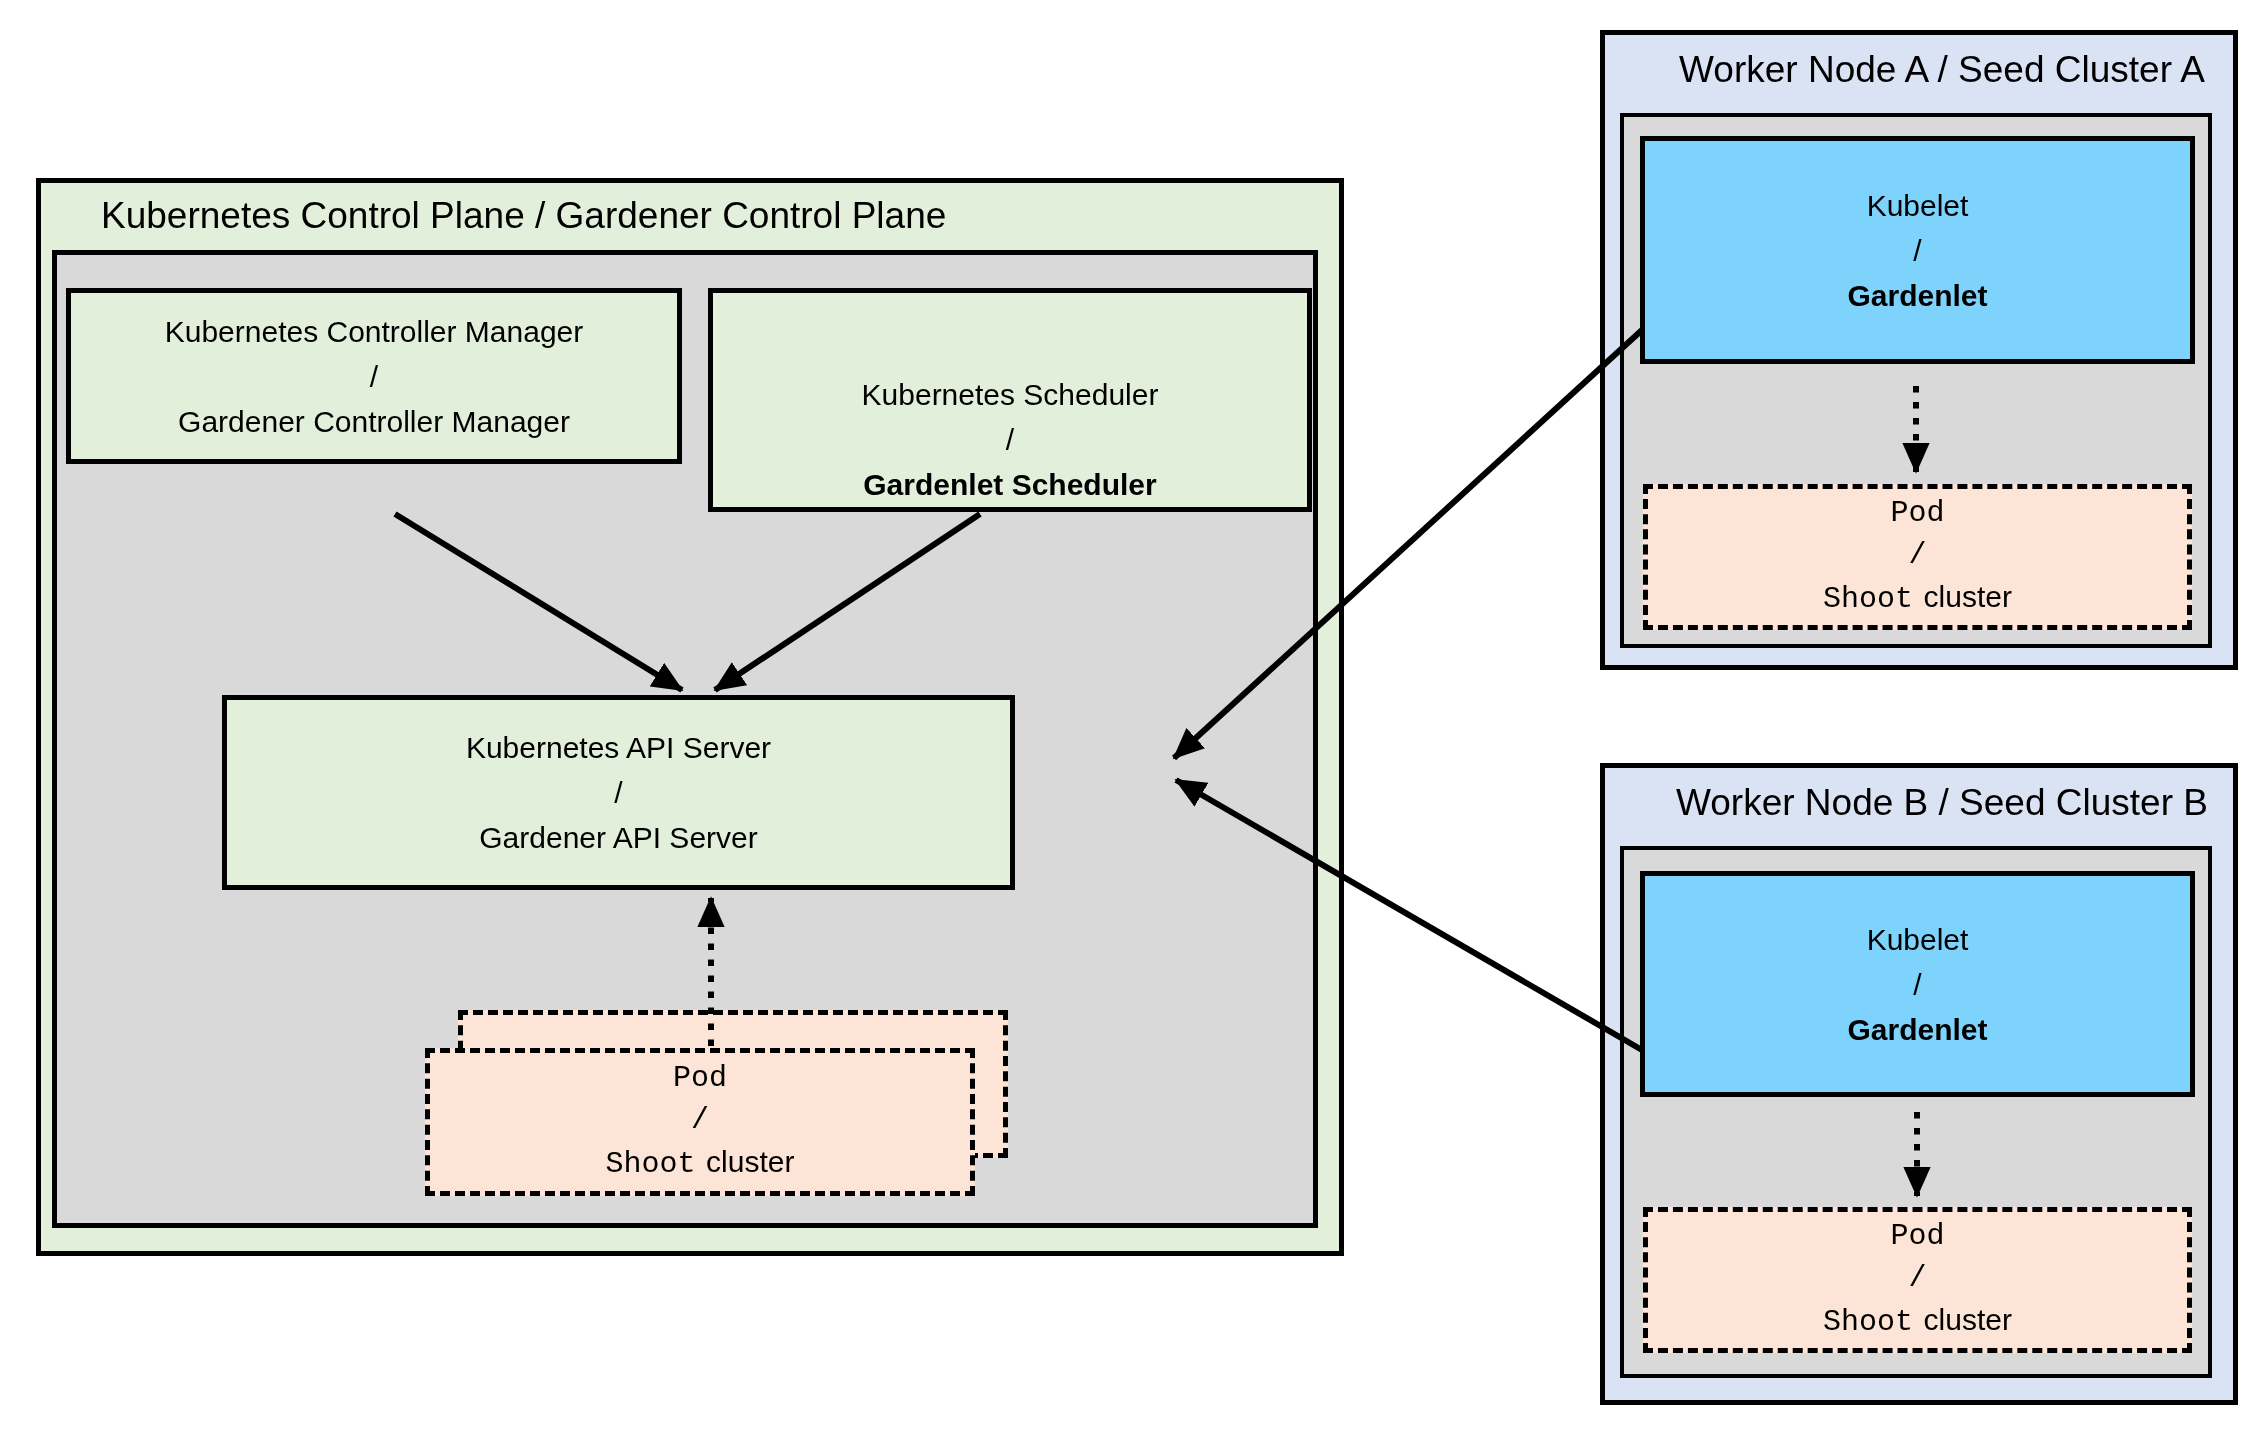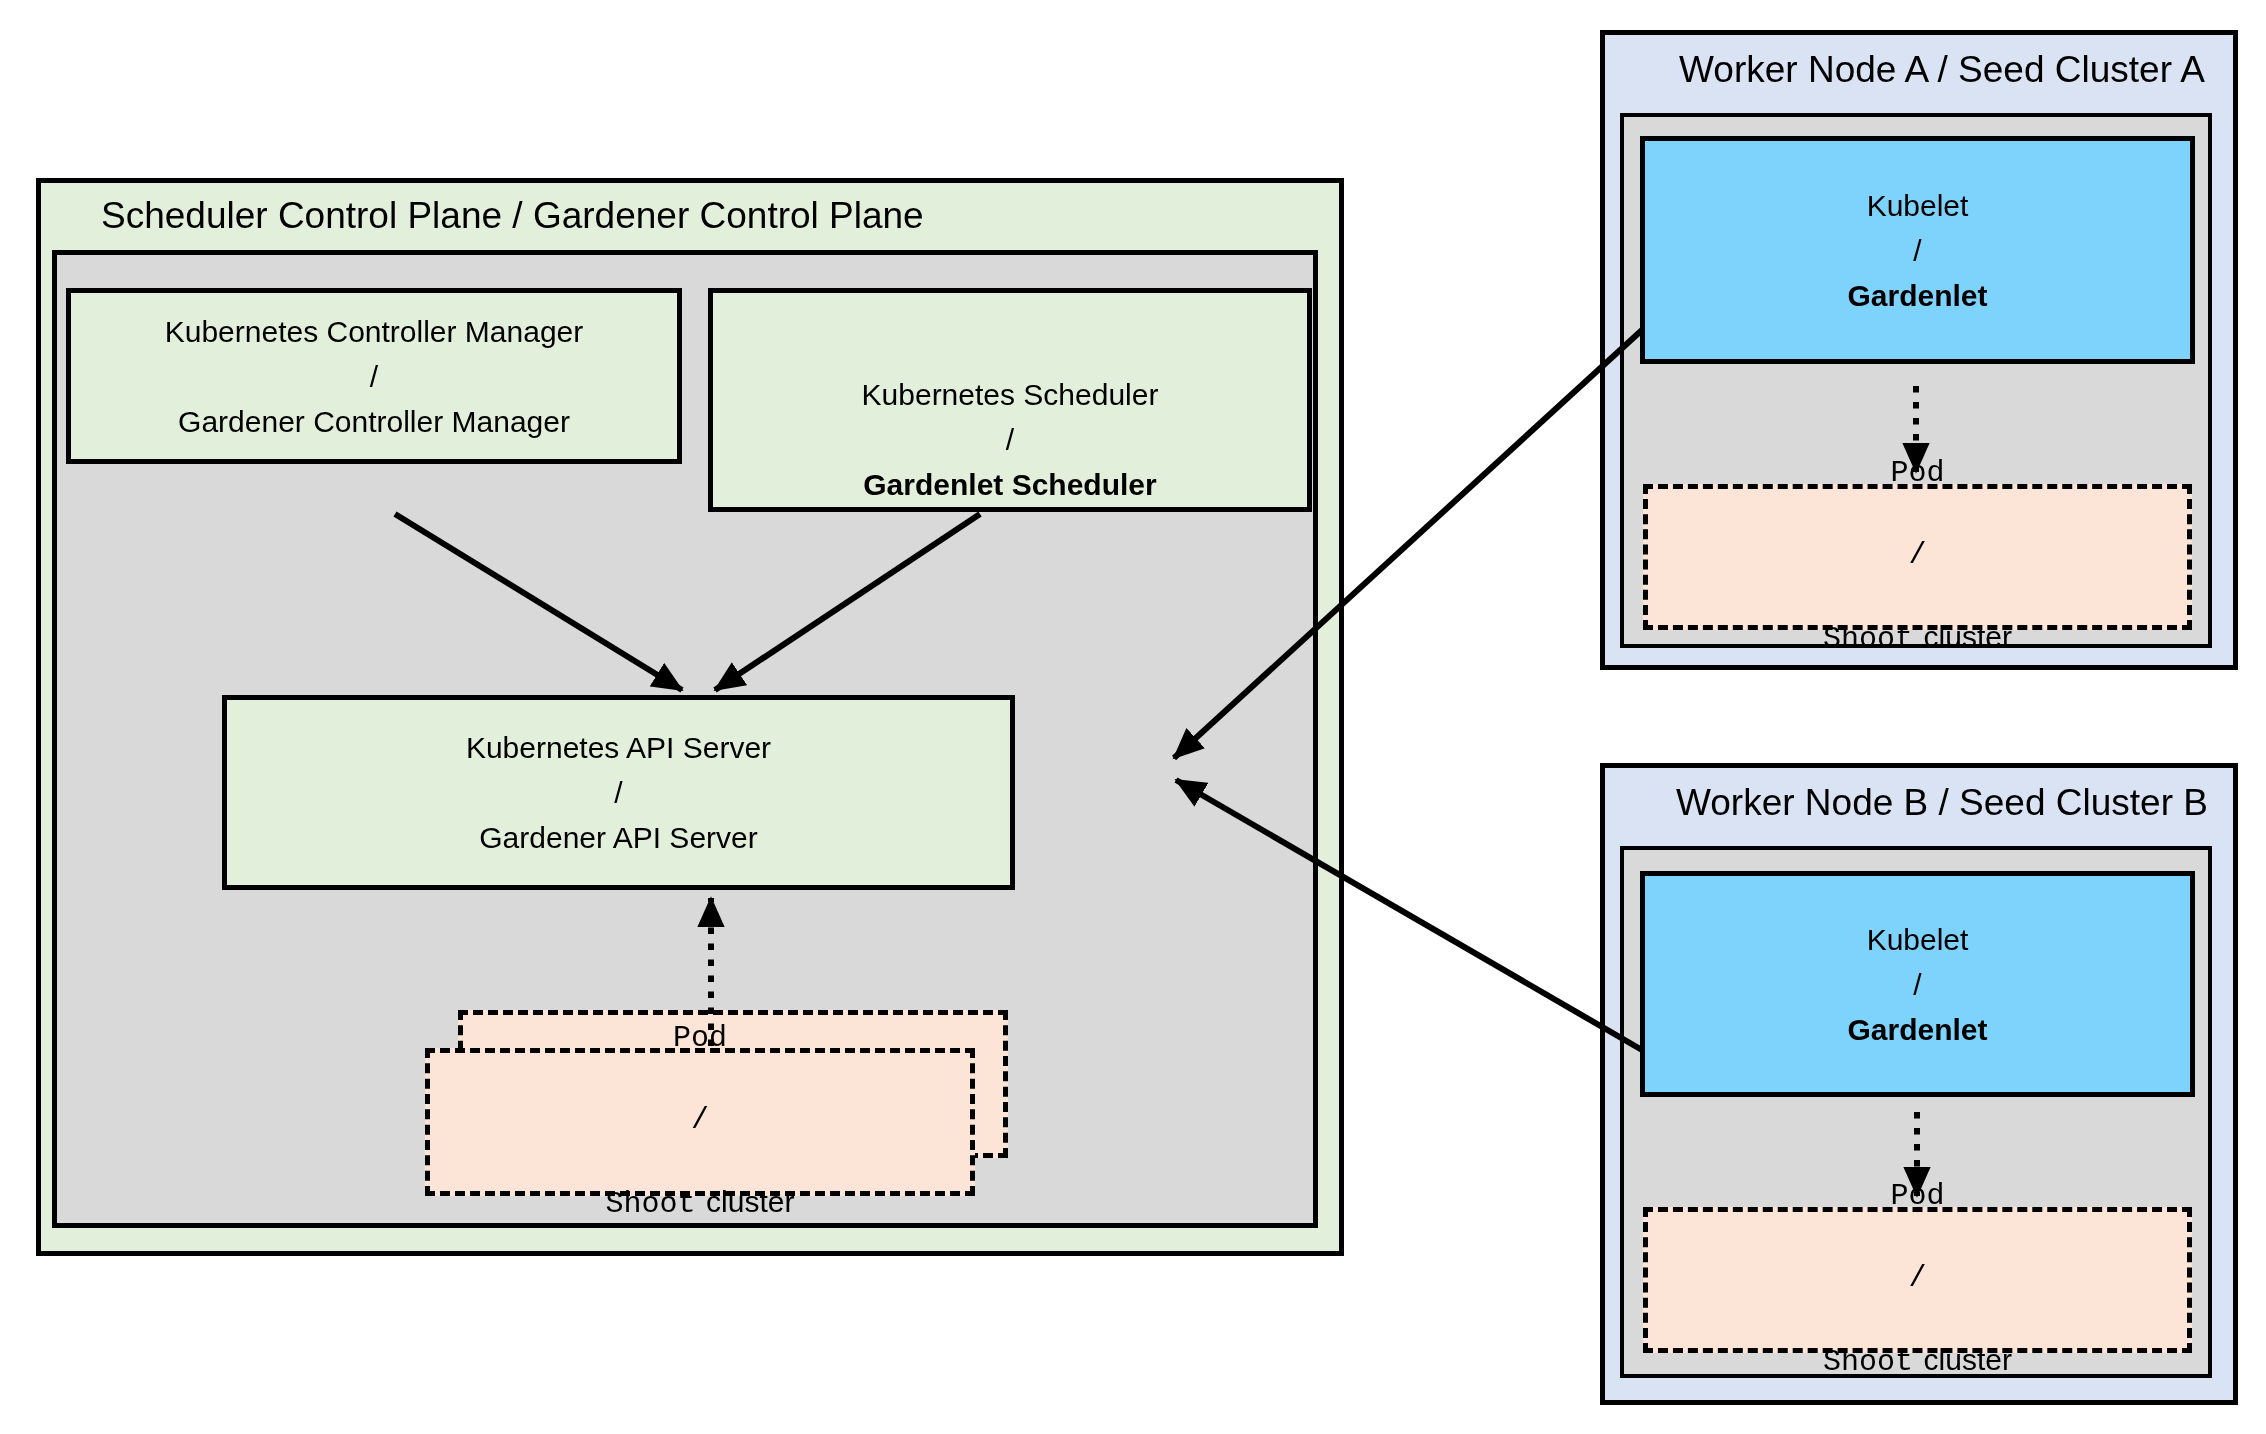--- a/index.html
+++ b/index.html
@@ -13,33 +13,33 @@
   .fill-blue{background:#dae3f3;}
   .fill-orange{background:#7dd3fc;}
   .fill-peach{background:#fce4d6;}
   .dashed{border:5px dashed #000;}
   .label3{display:flex;flex-direction:column;align-items:center;justify-content:center;
     text-align:center;font-size:30px;line-height:1.5;}
   .label3 .bold{font-weight:700;}
   .mono{font-family:"Liberation Mono","DejaVu Sans Mono",monospace;}
   .podlabel{display:flex;flex-direction:column;align-items:center;justify-content:center;
     text-align:center;font-size:30px;line-height:1.38;
-    font-family:"Liberation Mono","DejaVu Sans Mono",monospace;gap:40px;}
+    font-family:"Liberation Mono","DejaVu Sans Mono",monospace;}
   .podlabel .pcluster{font-family:"Liberation Sans",sans-serif;font-weight:400;margin-left:0.35em;}
   .group-title{position:absolute;font-size:37px;white-space:nowrap;padding-left:46px;}
   .centered{left:0;right:0;text-align:center;}
   #arrow-layer{position:absolute;left:0;top:0;width:2266px;height:1434px;pointer-events:none;z-index:20;}
 </style>
 </head>
 <body>
 
 <div id="canvas">
 
   <div class="box fill-green" style="left:36px;top:178px;width:1308px;height:1078px;">
-    <div class="group-title" style="left:14px;top:12px;">Scheduler Control Plane / Gardener Control Plane</div>
+    <div class="group-title" style="left:14px;top:12px;">Kubernetes Control Plane / Gardener Control Plane</div>
   </div>
 
   <div class="box fill-gray" style="left:52px;top:250px;width:1266px;height:978px;"></div>
 
   <div class="box fill-green label3" style="left:66px;top:288px;width:616px;height:176px;">
     <div>Kubernetes Controller Manager</div>
     <div>/</div>
     <div>Gardener Controller Manager</div>
   </div>
 

